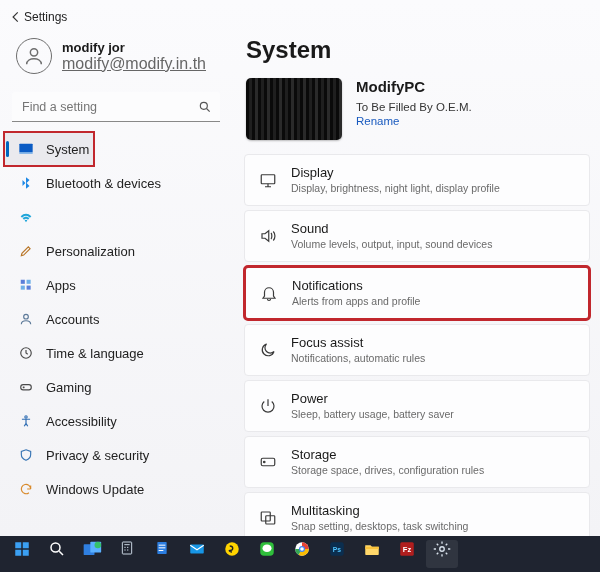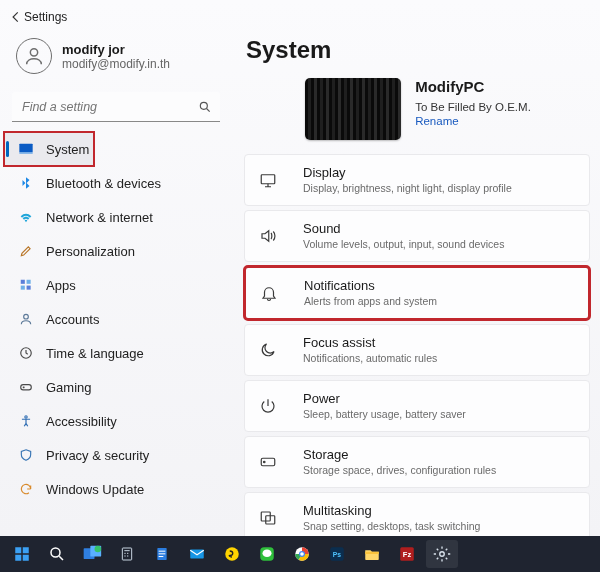--- a/index.html
+++ b/index.html
@@ -51,38 +51,37 @@
     gap:10px;
     padding: 4px 10px 8px 12px;
   }
   .avatar {
     width:34px;height:34px;border-radius:50%;
     border:1.5px solid #6e6e6e;
     display:flex;align-items:center;justify-content:center;
     color:#6e6e6e;
   }
   .account .name { font-size:13px; font-weight:600; }
-  .account .email { font-size:12px; color:#666; }
+  .account .email { font-size:16px; color:#666;text-decoration:underline; }
   .search {
     margin: 10px 8px 10px 8px;
     position:relative;
   }
   .search input {
     width:100%;
     box-sizing:border-box;
     height:30px;
     border:none;
     border-bottom:1px solid #888;
     background: #fcfcfd;
     padding: 0 30px 0 10px;
     font-size:12.5px;
     color:#333;
     outline:none;
     border-radius:3px 3px 0 0;
-    font-style:italic;
   }
   .search .icon {
     position:absolute;
     right:8px; top:50%; transform:translateY(-50%);
     color:#555;
   }
   .nav { margin-top:4px; }
   .nav-item {
     display:flex;
     align-items:center;
@@ -124,40 +123,39 @@
     font-size:24px;
     font-weight:600;
     margin:0 0 14px 2px;
   }
   .pc-card {
     display:flex;
     align-items:flex-start;
     gap:14px;
     margin-bottom:14px;
     padding-left:2px;
-    justify-content:center;
   }
   .pc-thumb {
     width:96px;height:62px;
     border-radius:5px;
     background: repeating-linear-gradient(90deg,#0a0a0a 0 3px,#1f1f1f 3px 6px,#0a0a0a 6px 9px,#2a2a2a 9px 12px);
     box-shadow:0 1px 2px rgba(0,0,0,.25);
   }
   .pc-info .pcname { font-size:15px; font-weight:600; }
   .pc-info .oem { font-size:11.5px; color:#333; margin-top:6px;}
   .pc-info .rename { font-size:11.5px; color:#195abf; margin-top:2px;}
   .settings-list { display:flex; flex-direction:column; gap:4px; }
   .setting-row {
     background:#fdfdfe;
     border:1px solid #e9e9ec;
     border-radius:4px;
     height:50px;
     display:flex;
     align-items:center;
-    gap:26px;
+    gap:14px;
     padding:0 14px;
   }
   .setting-row .icon {
     width:18px;height:18px;
     color:#3a3a3a;
     display:flex;align-items:center;justify-content:center;
     flex-shrink:0;
   }
   .setting-row .labels { line-height:1.25; }
   .setting-row .title { font-size:13px; color:#1a1a1a; }
@@ -169,21 +167,21 @@
     height:36px;
     background:#1f2430;
     display:flex;
     align-items:center;
     padding:0 6px;
     gap:3px;
   }
   .tb {
     width:32px;height:28px;
     border-radius:3px;
-    display:flex;align-items:center;justify-content:center;
+    display:flex;align-items:flex-start;justify-content:center;
     color:#ffffff;
     font-size:14px;
   }
   .tb.active { background: rgba(255,255,255,.08); }
   svg { display:block; }
 </style>
 </head>
 <body>
 
 <div class="window">
@@ -240,21 +238,20 @@
               </svg>
             </span>
           <span>Bluetooth &amp; devices</span>
         </div>
         <div class="nav-item">
           <span class="icon">
               <svg width="16" height="16" viewBox="0 0 24 24" fill="#1ea5d9">
                 <path d="M12 20l-2-3c1-1 3-1 4 0l-2 3zm-5-6c3-3 7-3 10 0l-2 2c-2-2-4-2-6 0l-2-2zm-3-3c5-5 11-5 16 0l-2 2c-4-4-8-4-12 0l-2-2z"></path>
               </svg>
             </span>
-          <span>Network &amp; internet</span>
         </div>
         <div class="nav-item">
           <span class="icon">
               <svg width="14" height="14" viewBox="0 0 24 24" fill="none" stroke="#b9772a" stroke-width="2">
                 <path d="M4 20l4-1 11-11-3-3L5 16l-1 4z"></path>
               </svg>
             </span>
           <span>Personalization</span>
         </div>
         <div class="nav-item">
@@ -362,21 +359,21 @@
         </div>
         <div class="setting-row highlight-red">
           <span class="icon">
               <svg width="18" height="18" viewBox="0 0 24 24" fill="none" stroke="currentColor" stroke-width="1.6">
                 <path d="M6 16V11a6 6 0 1112 0v5l2 3H4l2-3z"></path>
                 <path d="M10 20a2 2 0 004 0"></path>
               </svg>
             </span>
           <div class="labels">
             <div class="title">Notifications</div>
-            <div class="sub">Alerts from apps and system</div>
+            <div class="sub">Alerts from apps and profile</div>
           </div>
         </div>
         <div class="setting-row">
           <span class="icon">
               <svg width="18" height="18" viewBox="0 0 24 24" fill="none" stroke="currentColor" stroke-width="1.6">
                 <path d="M20 14A8 8 0 1110 4a6 6 0 0010 10z"></path>
               </svg>
             </span>
           <div class="labels">
             <div class="title">Focus assist</div>

